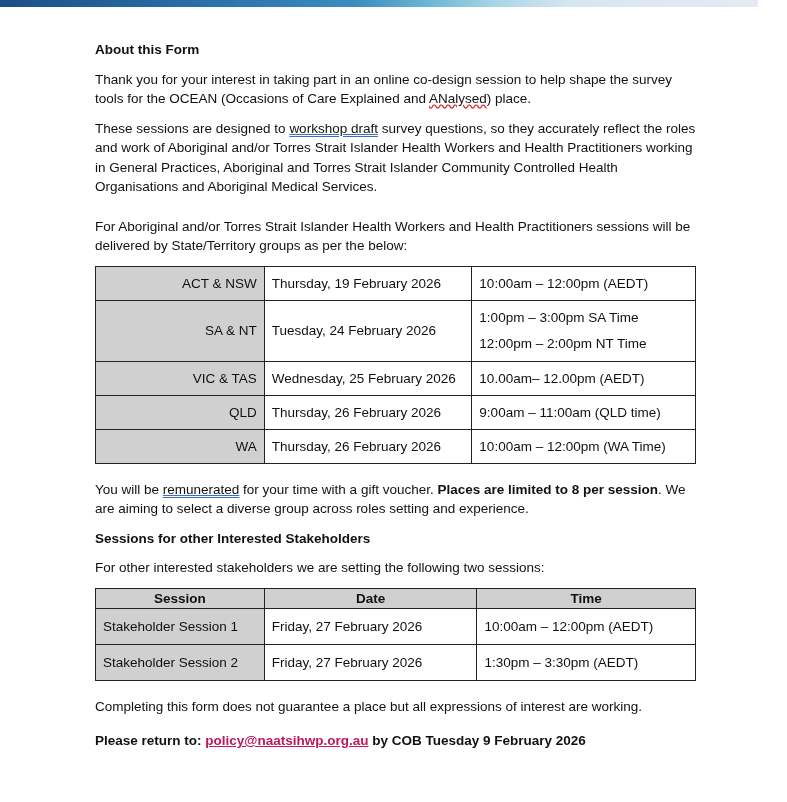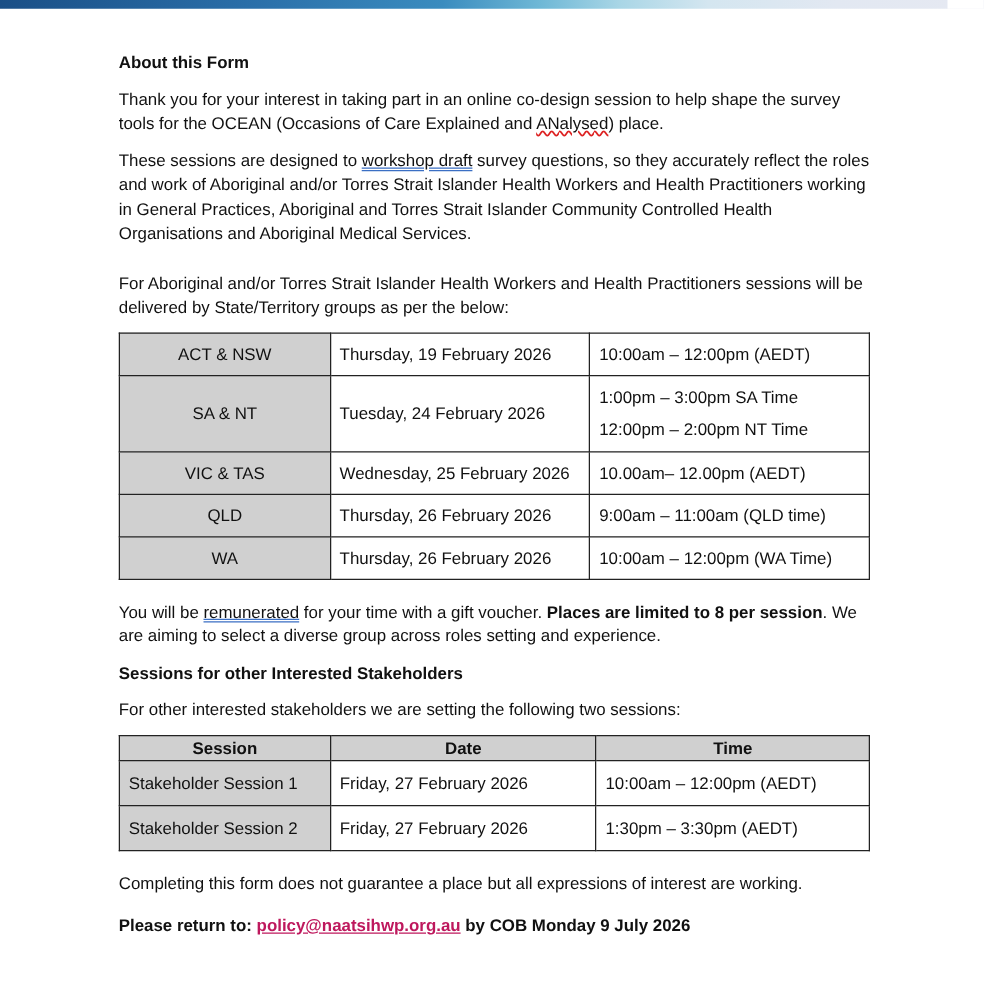--- a/index.html
+++ b/index.html
@@ -12,21 +12,21 @@
   p { margin: 0; line-height: 19.5px; }
   .h { font-weight: bold; }
   .u { }
   .u-blue { text-decoration: underline; text-decoration-color: #3b6fc4; text-decoration-style: double; }
   .u-red { text-decoration: underline wavy #d22; }
   .link { color: #be185d; text-decoration: underline; font-weight: bold; }
   table { border-collapse: collapse; width: 601px; font-size: 13.5px; }
   td, th { border: 1px solid #222; padding: 0 7px; }
   th { background: #d0d0d0; font-weight: bold; height: 19px; text-align: center; }
   td.grey { background: #d0d0d0; }
-  td.center { text-align: center; }
+  td.center { text-align: right; }
   .gap { height: 10px; }
 </style>
 </head>
 <body>
 
 <div class="banner">
     <div class="edge"></div>
   </div>
 
 <div class="content">
@@ -107,14 +107,14 @@
       <td class="grey">Stakeholder Session 2</td>
       <td>Friday, 27 February 2026</td>
       <td>1:30pm – 3:30pm (AEDT)</td>
     </tr>
   </tbody>
     </table>
 
   <div style="height:16px"></div>
   <p>Completing this form does not guarantee a place but all expressions of interest are working.</p>
   <div style="height:15px"></div>
-  <p class="h"><span>Please return to: </span><a class="link">policy@naatsihwp.org.au</a><span> by COB Monday 9 July 2026</span></p>
+  <p class="h"><span>Please return to: </span><a class="link">policy@naatsihwp.org.au</a><span> by COB Tuesday 9 February 2026</span></p>
 </div>
 
 </body></html>

